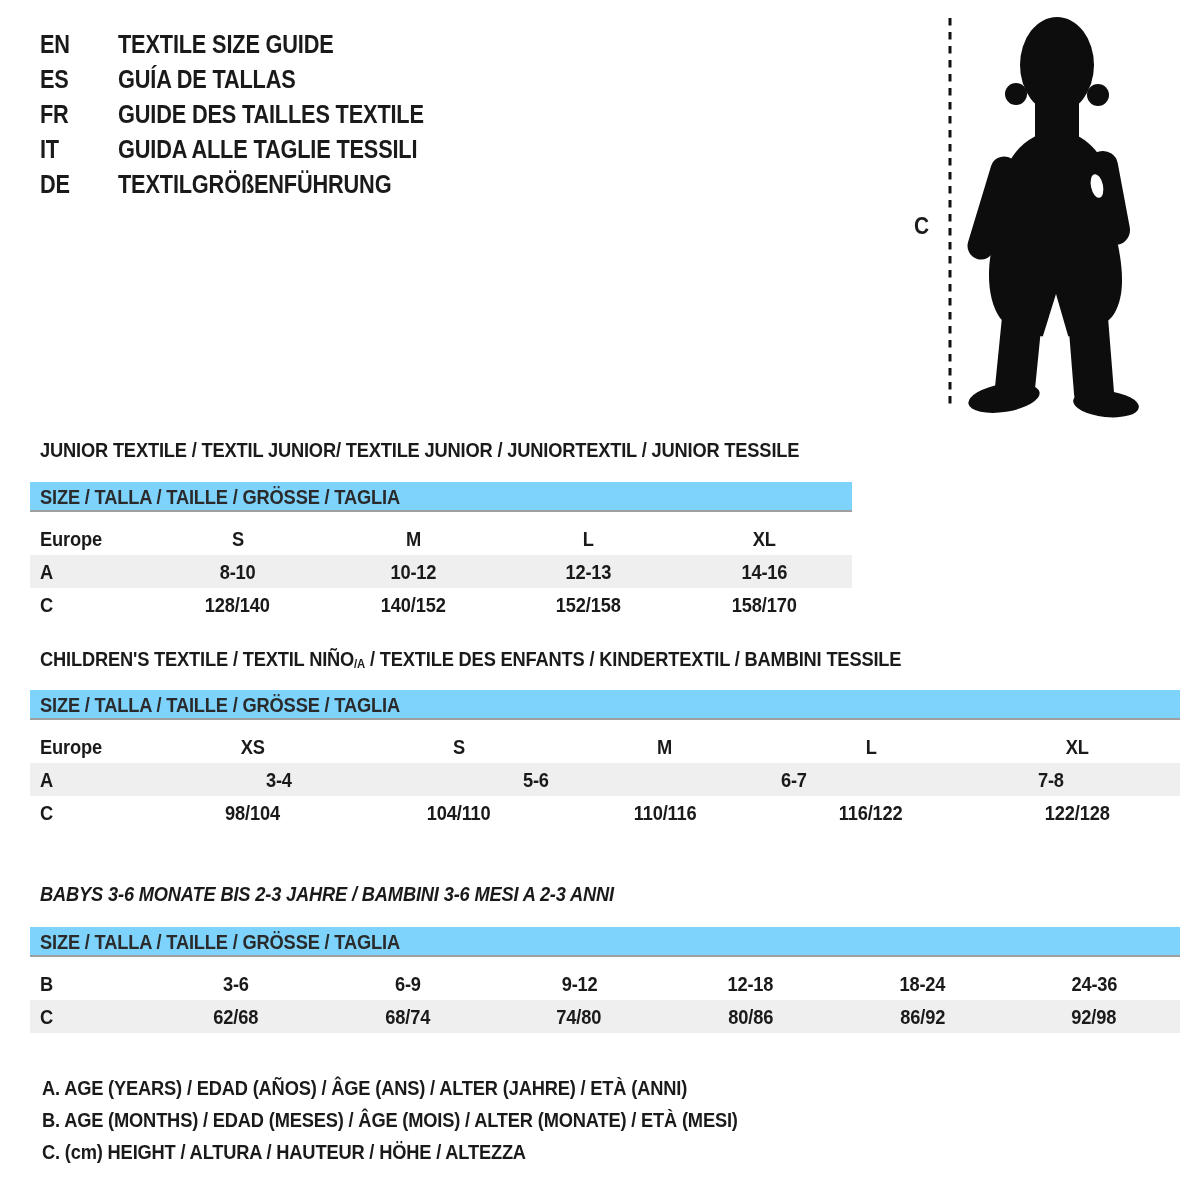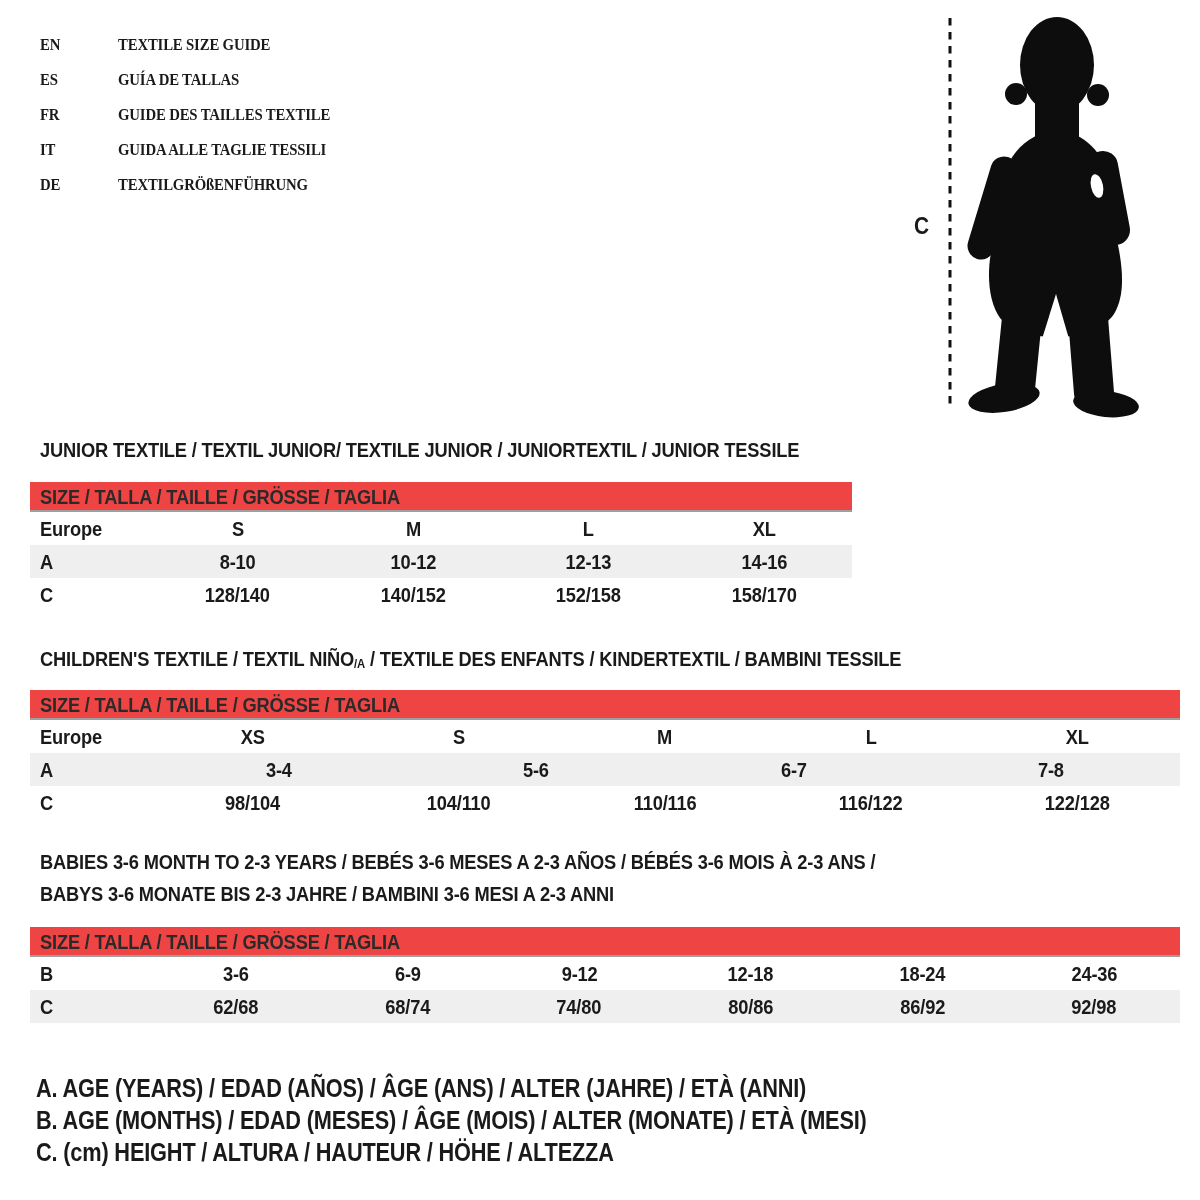--- a/index.html
+++ b/index.html
@@ -9,45 +9,45 @@
     font-weight:bold;color:#1a1a1a;
   }
   .page{position:relative;width:1200px;height:1200px;background:#fff;}
 
   
   .tl{display:inline-block;transform:scaleX(0.87);transform-origin:0 50%;white-space:nowrap;letter-spacing:-0.2px;}
   .tc{display:inline-block;transform:scaleX(0.87);transform-origin:50% 50%;white-space:nowrap;letter-spacing:-0.2px;}
 
   
   .langs{position:absolute;left:40px;top:27px;width:560px;}
-  .lang-row{position:relative;height:35px;font-size:17px;line-height:35px;font-family:Liberation Serif, serif;}
+  .lang-row{position:relative;height:35px;font-size:25px;line-height:35px;}
   .lang-code{position:absolute;left:0;top:0;}
   .lang-title{position:absolute;left:78px;top:0;}
 
   
   .figure-svg{position:absolute;left:900px;top:8px;width:250px;height:412px;}
   .c-label{position:absolute;left:914px;top:212px;font-size:24px;}
 
   
   .sec-title{position:absolute;left:40px;font-size:21px;line-height:26px;}
   .subsm{font-size:13px;vertical-align:-2px;}
 
   
   .tbl-header{
     position:absolute;left:30px;height:30px;line-height:30px;
-    background:#ef4444;border-bottom:2px solid #9f9f9f;
+    background:#7dd3fc;border-bottom:2px solid #9f9f9f;
     font-size:21px;color:#2a2a2a;box-sizing:border-box;padding-left:10px;
   }
-  .trow{position:absolute;left:30px;height:33px;line-height:33px;display:flex;font-size:21px;}
+  .trow{position:absolute;left:30px;height:33px;line-height:33px;display:flex;font-size:21px;margin-top:10px;}
   .trow.shaded{background:#efefef;}
   .tlabel{width:120px;box-sizing:border-box;padding-left:10px;flex:none;}
   .tval{flex:1;text-align:center;}
 
   
-  .legend-line{position:absolute;left:36px;font-size:25px;line-height:26px;}
+  .legend-line{position:absolute;left:42px;font-size:21px;line-height:26px;}
 </style>
 </head>
 <body>
 
 <div class="page">
 
   <div class="langs">
     <div class="lang-row">
       <span class="lang-code tl">EN</span>
       <span class="lang-title tl">TEXTILE SIZE GUIDE</span>
@@ -144,24 +144,21 @@
   </div>
   <div class="trow" style="top:786px;width:1150px;">
     <span class="tlabel"><span class="tl">C</span></span>
     <span class="tval"><span class="tc">98/104</span></span>
     <span class="tval"><span class="tc">104/110</span></span>
     <span class="tval"><span class="tc">110/116</span></span>
     <span class="tval"><span class="tc">116/122</span></span>
     <span class="tval"><span class="tc">122/128</span></span>
   </div>
 
-  <div class="sec-title" style="top:849px;">
-    <span class="tl">BABIES 3-6 MONTH TO 2-3 YEARS / BEBÉS 3-6 MESES A 2-3 AÑOS / BÉBÉS 3-6 MOIS À 2-3 ANS /</span>
-  </div>
-  <div class="sec-title" style="top:881px;">
+  <div class="sec-title" style="top:881px;font-style:italic;">
     <span class="tl">BABYS 3-6 MONATE BIS 2-3 JAHRE / BAMBINI 3-6 MESI A 2-3 ANNI</span>
   </div>
   <div class="tbl-header" style="top:927px;width:1150px;">
     <span class="tl">SIZE / TALLA / TAILLE / GRÖSSE / TAGLIA</span>
   </div>
   <div class="trow" style="top:957px;width:1150px;">
     <span class="tlabel"><span class="tl">B</span></span>
     <span class="tval"><span class="tc">3-6</span></span>
     <span class="tval"><span class="tc">6-9</span></span>
     <span class="tval"><span class="tc">9-12</span></span>

